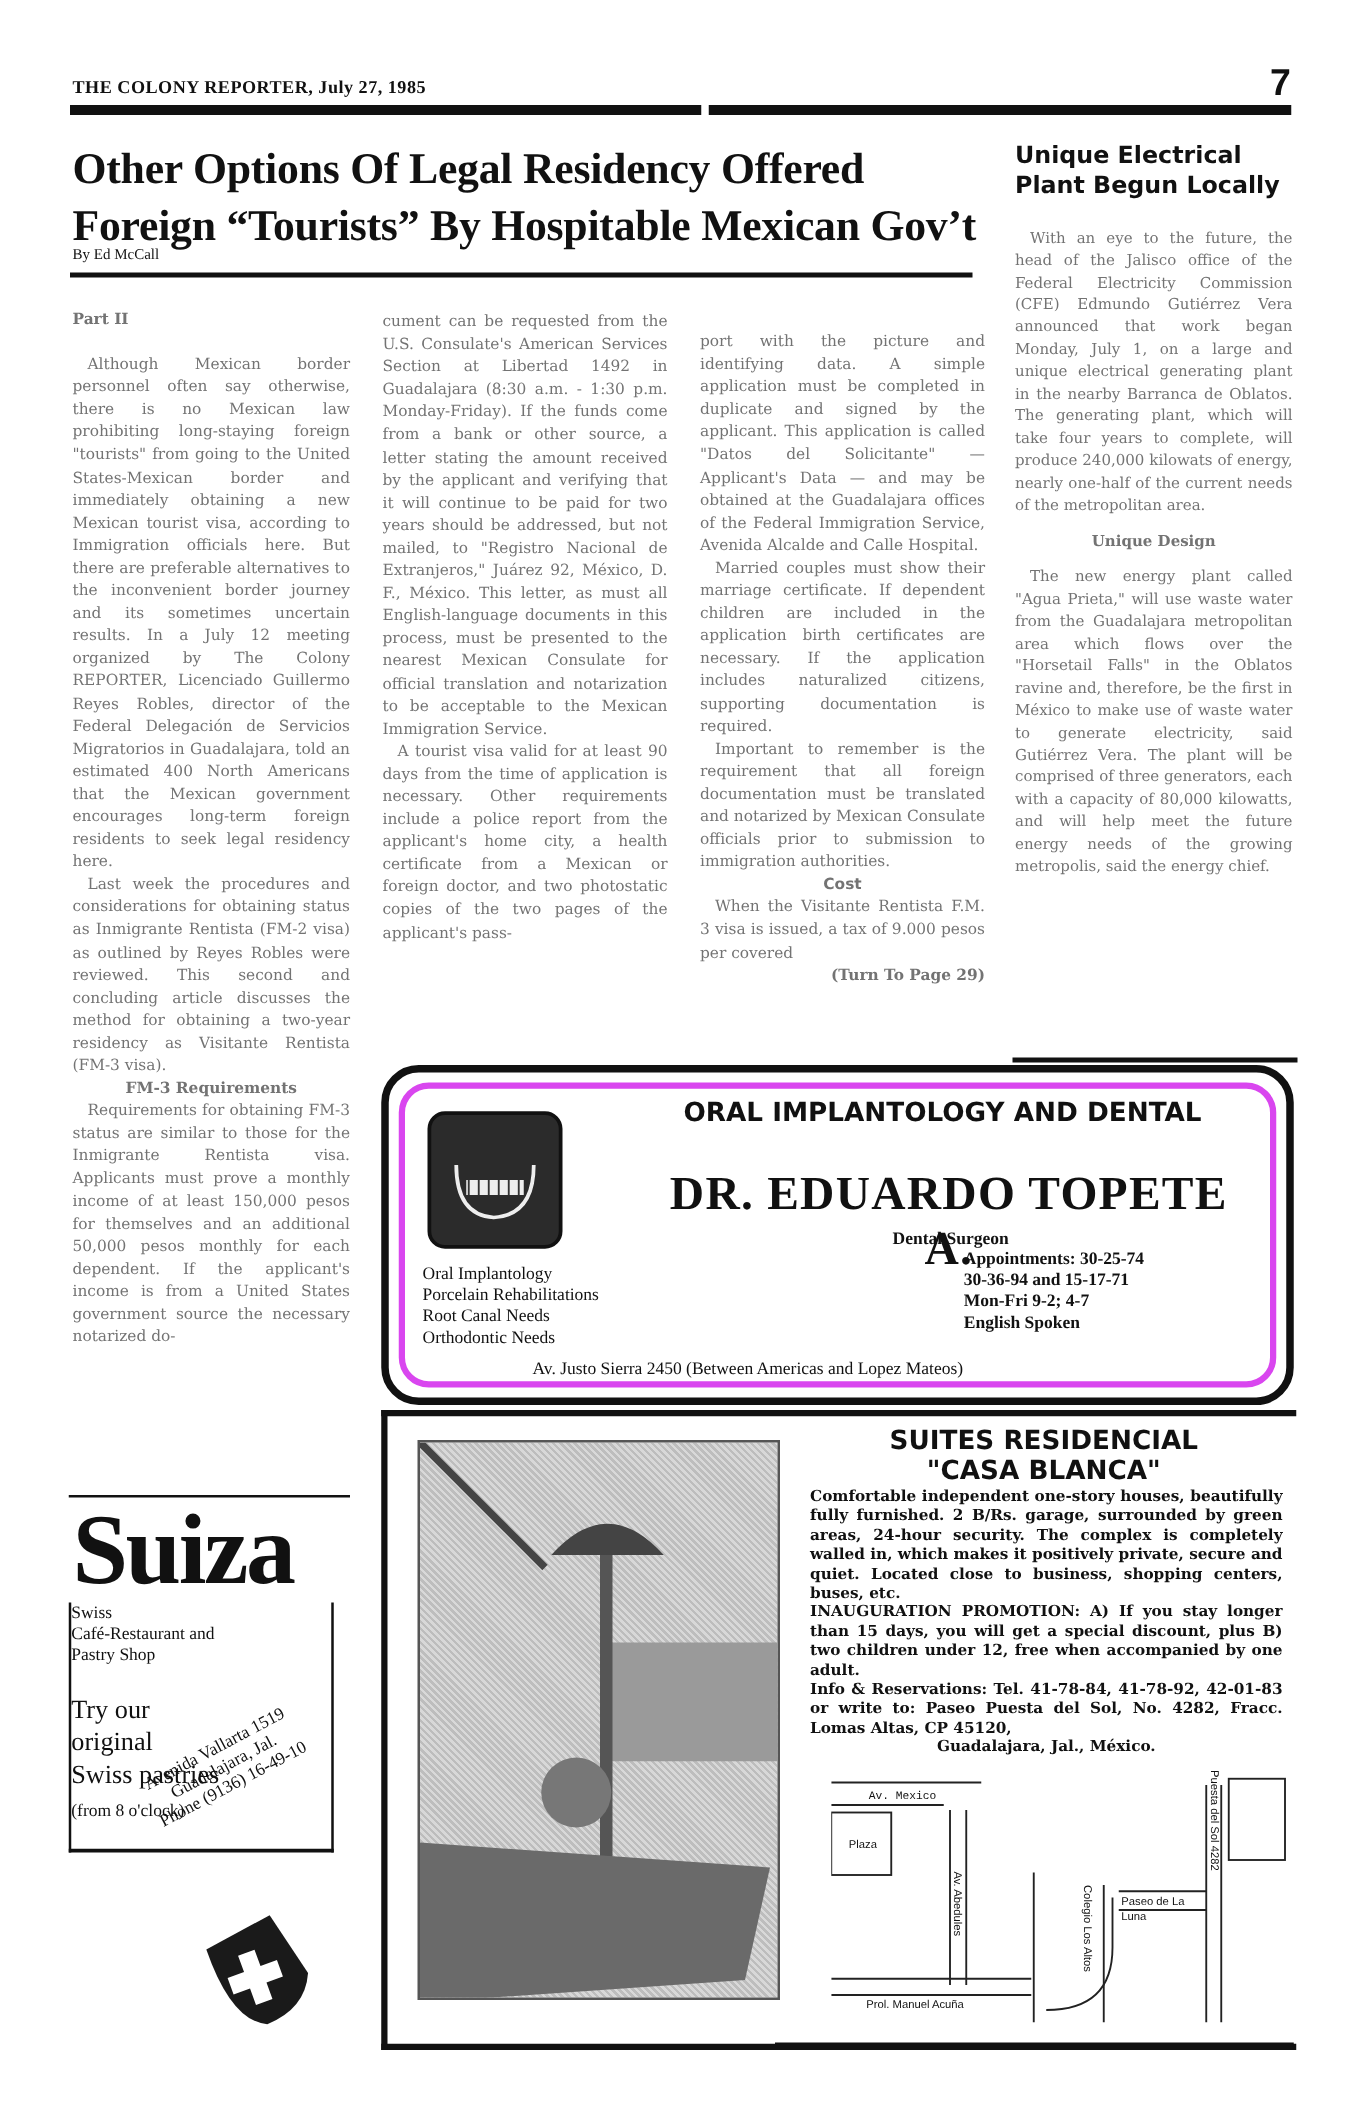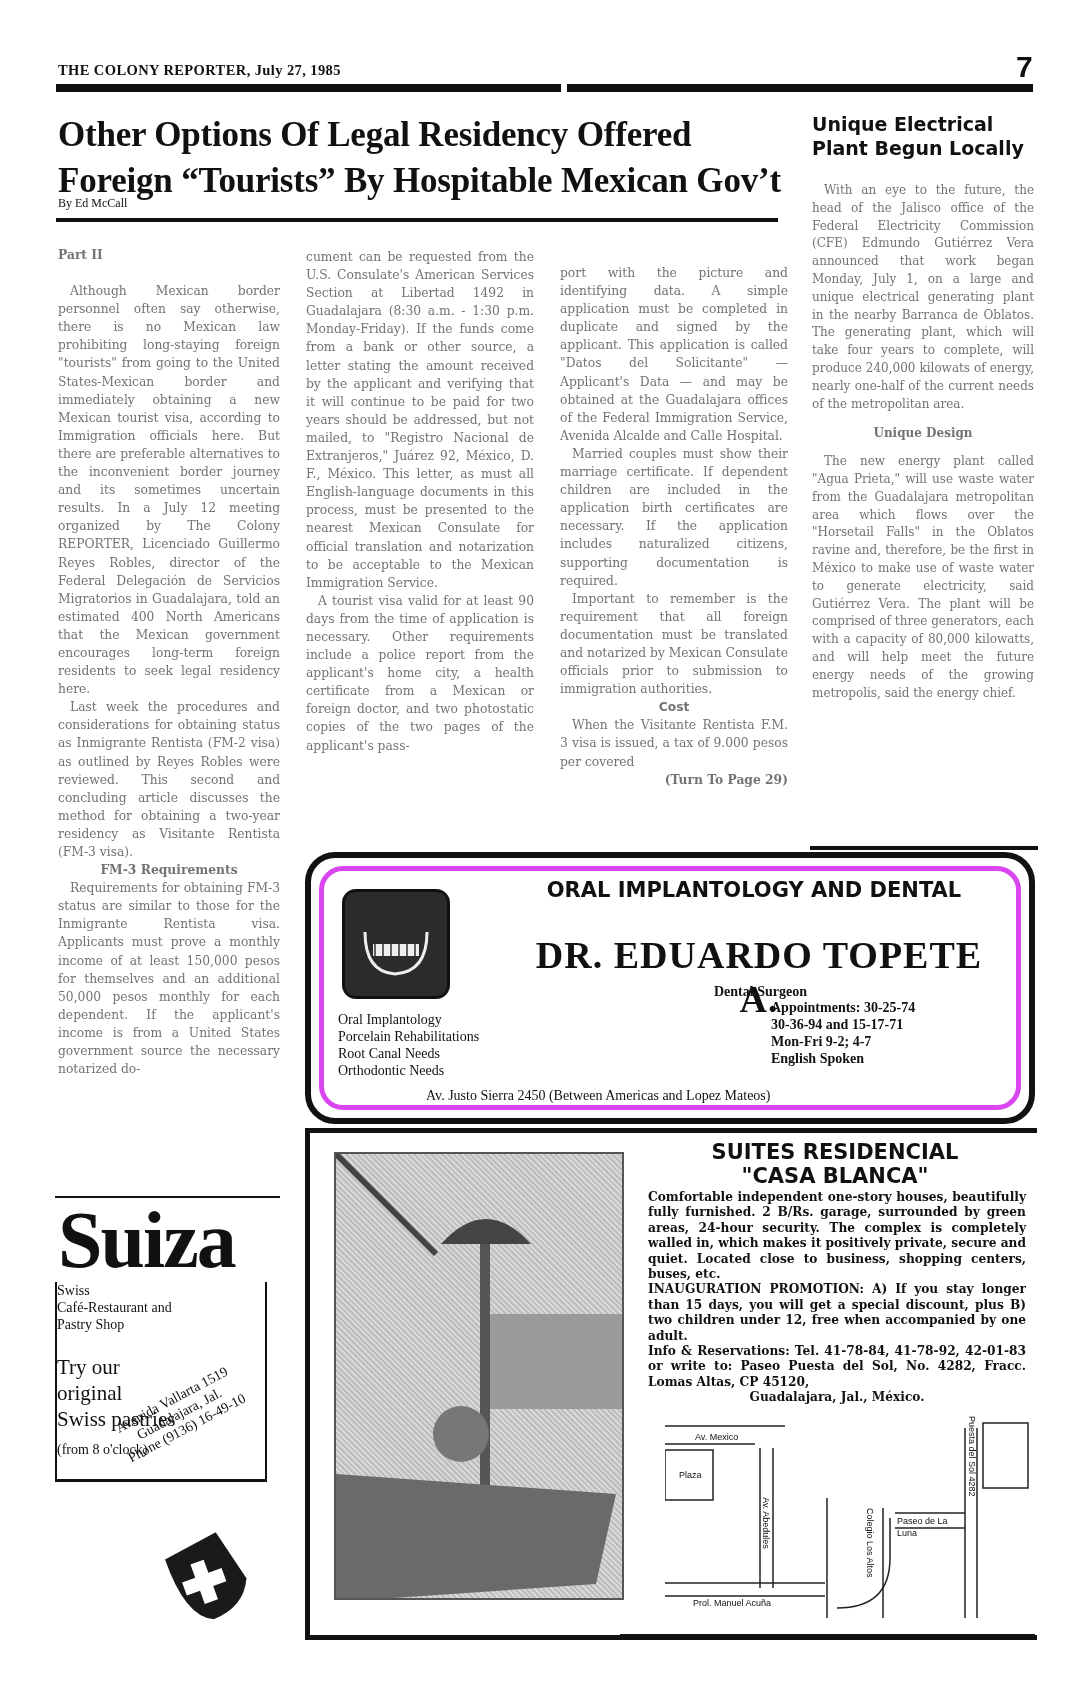--- a/index.html
+++ b/index.html
@@ -141,21 +141,21 @@
       <line x1="162" y1="80" x2="162" y2="200"></line>
       <line x1="218" y1="90" x2="218" y2="200"></line>
       <line x1="230" y1="95" x2="300" y2="95"></line>
       <line x1="230" y1="110" x2="300" y2="110"></line>
       <line x1="300" y1="10" x2="300" y2="200"></line>
       <line x1="312" y1="10" x2="312" y2="200"></line>
       <path d="M172 190 Q225 190 225 140 L225 100"></path>
       <rect x="318" y="5" width="45" height="65"></rect>
     </g>
   </svg>
-  <div class="abs" style="left:30px;top:14px;font-size:9px;font-family:Liberation Sans, sans-serif;">Av. Mexico</div>
+  <div class="abs" style="left:30px;top:14px;font-size:9px;font-family:Liberation Mono, monospace;">Av. Mexico</div>
   <div class="abs" style="left:14px;top:52px;font-size:9px;font-family:'Liberation Sans',sans-serif;">Plaza</div>
   <div class="abs" style="left:75px;top:100px;font-size:9px;transform:rotate(90deg);font-family:'Liberation Sans',sans-serif;">Av. Abedules</div>
   <div class="abs" style="left:160px;top:130px;font-size:9px;transform:rotate(90deg);width:90px;font-family:'Liberation Sans',sans-serif;">Colegio Los Altos</div>
   <div class="abs" style="left:232px;top:97px;font-size:9px;width:70px;line-height:12px;font-family:'Liberation Sans',sans-serif;">Paseo de La Luna</div>
   <div class="abs" style="left:262px;top:38px;font-size:9px;transform:rotate(90deg);width:90px;font-family:'Liberation Sans',sans-serif;">Puesta del Sol 4282</div>
   <div class="abs" style="left:28px;top:180px;font-size:9px;font-family:'Liberation Sans',sans-serif;">Prol. Manuel Acuña</div>
 </div>
 <div class="abs" style="left:620px;top:1634px;width:415px;height:6px;background:#111;"></div>
 
 <div class="abs suiza-title">Suiza</div>

